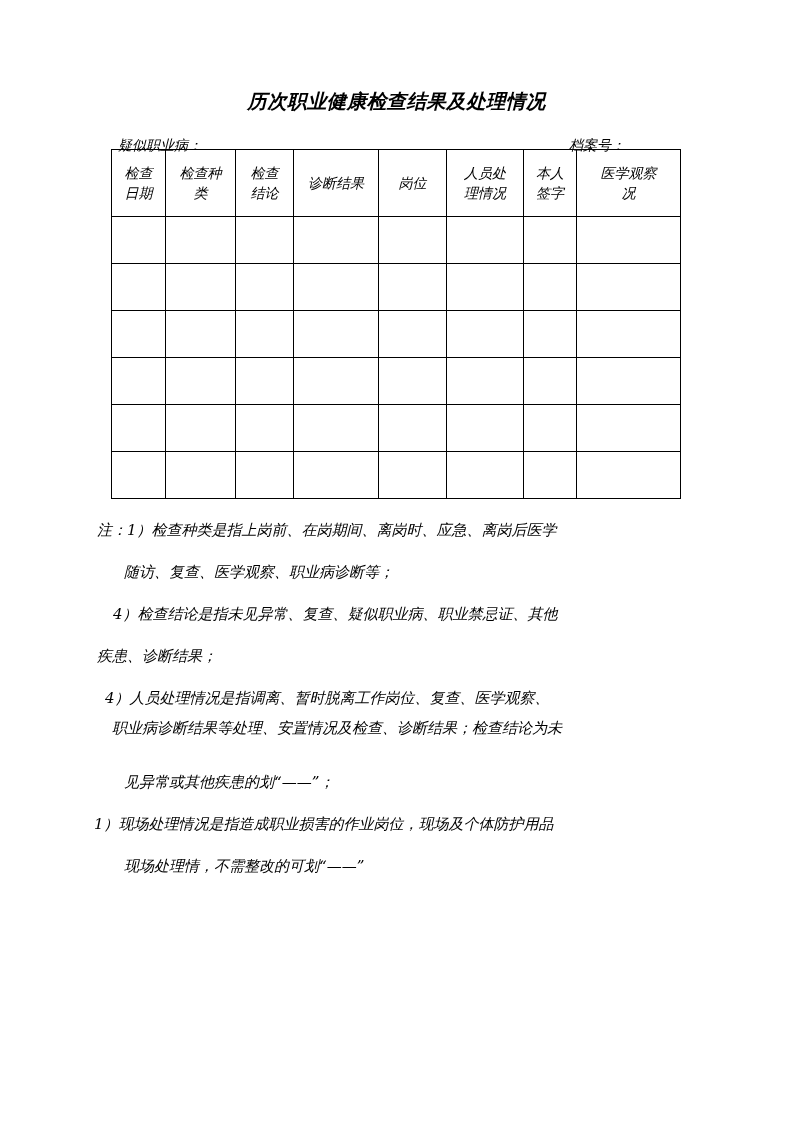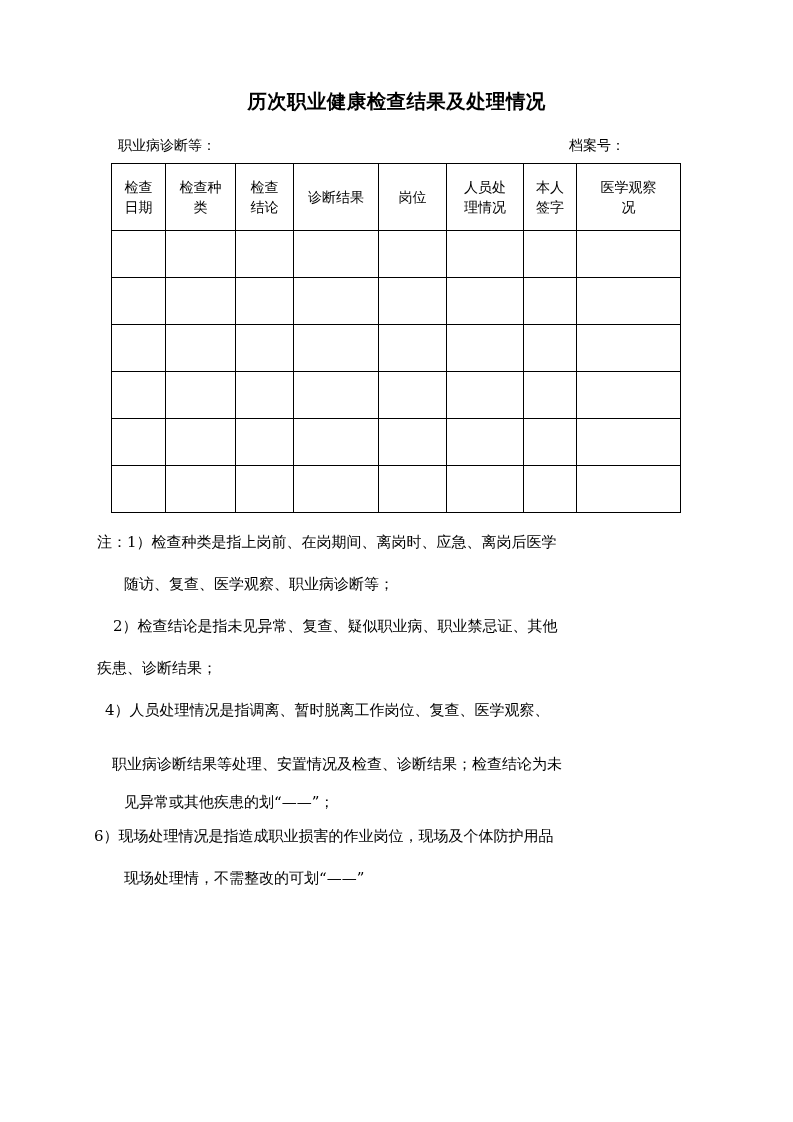--- a/index.html
+++ b/index.html
@@ -15,20 +15,21 @@
     position: relative;
     overflow: hidden;
   }
 
   .page {
     position: absolute;
     left: 0;
     top: 0;
     width: 703px;
     height: 1122px;
+    font-style: italic;
   }
 
   
   .doc-title {
     position: absolute;
     left: 0;
     top: 88px;
     width: 793px;
     text-align: center;
     font-family: "DejaVu Serif", "Liberation Serif", serif;
@@ -61,21 +62,21 @@
     left: 458px;
     top: 0;
     white-space: nowrap;
     text-align: center;
   }
 
   
   .record-table {
     position: absolute;
     left: 111px;
-    top: 163px;
+    top: 149px;
     border-collapse: collapse;
     table-layout: fixed;
     width: 569px;
   }
   .record-table td, .record-table th {
     border: 1.3px solid #000000;
     padding: 0;
     margin: 0;
     font-weight: normal;
   }
@@ -113,32 +114,31 @@
     top: 520px;
     width: 793px;
     font-family: "DejaVu Serif", "Liberation Serif", serif;
     font-size: 15px;
     color: #000;
   }
   .note-line {
     position: absolute;
     white-space: nowrap;
     line-height: 20px;
-    margin-top: 12px;
   }
 </style>
 </head>
 <body>
 
 <div class="page">
 
   <div class="doc-title">历次职业健康检查结果及处理情况</div>
 
   <div class="id-line">
-    <span class="worker-name">职业病诊断等：</span>
+    <span class="worker-name">疑似职业病：</span>
     <span class="archive-no">档案号：</span>
   </div>
 
   <table class="record-table">
     <colgroup>
       <col class="col-date">
         <col class="col-type">
         <col class="col-concl">
         <col class="col-org">
       <col class="col-post">
@@ -240,22 +240,22 @@
           <td></td>
           <td></td>
           <td></td>
         </tr>
       </tbody>
   </table>
 
   <div class="notes" id="notes-container">
       <div class="note-line" style="left: 97px; top: 0px;">注：1）检查种类是指上岗前、在岗期间、离岗时、应急、离岗后医学</div>
       <div class="note-line" style="left: 124px; top: 42px;">随访、复查、医学观察、职业病诊断等；</div>
-      <div class="note-line" style="left: 113px; top: 84px;">2）检查结论是指未见异常、复查、疑似职业病、职业禁忌证、其他</div>
+      <div class="note-line" style="left: 113px; top: 84px;">4）检查结论是指未见异常、复查、疑似职业病、职业禁忌证、其他</div>
       <div class="note-line" style="left: 97px; top: 126px;">疾患、诊断结果；</div>
       <div class="note-line" style="left: 105px; top: 168px;">4）人员处理情况是指调离、暂时脱离工作岗位、复查、医学观察、</div>
-      <div class="note-line" style="left: 112px; top: 222px;">职业病诊断结果等处理、安置情况及检查、诊断结果；检查结论为未</div>
-      <div class="note-line" style="left: 124px; top: 260px;">见异常或其他疾患的划“——”；</div>
-      <div class="note-line" style="left: 94px; top: 294px;">6）现场处理情况是指造成职业损害的作业岗位，现场及个体防护用品</div>
+      <div class="note-line" style="left: 112px; top: 198px;">职业病诊断结果等处理、安置情况及检查、诊断结果；检查结论为未</div>
+      <div class="note-line" style="left: 124px; top: 252px;">见异常或其他疾患的划“——”；</div>
+      <div class="note-line" style="left: 94px; top: 294px;">1）现场处理情况是指造成职业损害的作业岗位，现场及个体防护用品</div>
       <div class="note-line" style="left: 124px; top: 336px;">现场处理情，不需整改的可划“——”</div>
     </div>
 
 </div>
 
 </body></html>

